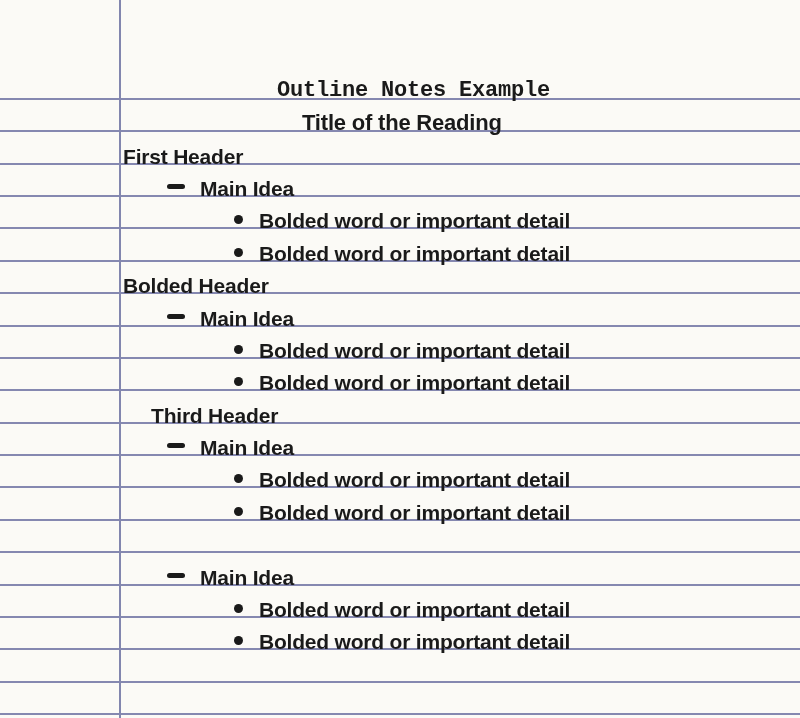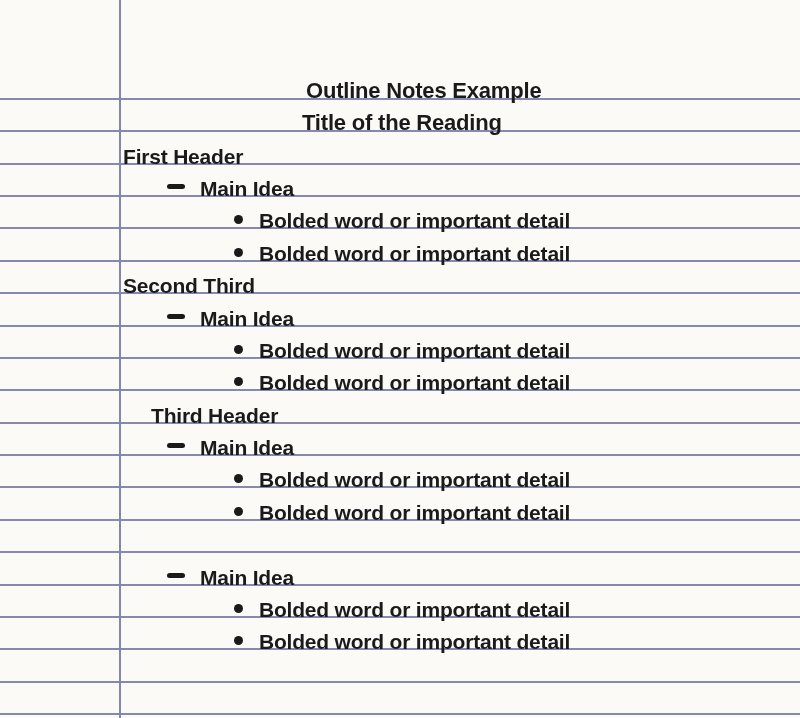--- a/index.html
+++ b/index.html
@@ -70,35 +70,35 @@
     margin-right: 16px;
   }
 </style>
 </head>
 <body>
 
 <div class="paper">
   <div class="rule-lines"></div>
   <div class="margin-line"></div>
 
-  <div class="row title-row" style="top:79px; left:306px;">Outline Notes Example</div>
+  <div class="row title-row" style="top:79px; left:277px;font-family:Liberation Mono, monospace;">Outline Notes Example</div>
   <div class="row title-row" style="top:111px; left:302px;text-align:center;">Title of the Reading</div>
 
   <div class="row" style="top:145px; left:123px;">First Header</div>
   <div class="row" style="top:177px; left:167px;">
     <span class="dash-glyph"></span><span>Main Idea</span>
   </div>
   <div class="row" style="top:209px; left:234px;">
     <span class="bullet-glyph"></span><span>Bolded word or important detail</span>
   </div>
   <div class="row" style="top:242px; left:234px;">
     <span class="bullet-glyph"></span><span>Bolded word or important detail</span>
   </div>
 
-  <div class="row" style="top:274px; left:123px;">Second Third</div>
+  <div class="row" style="top:274px; left:123px;">Bolded Header</div>
   <div class="row" style="top:307px; left:167px;">
     <span class="dash-glyph"></span><span>Main Idea</span>
   </div>
   <div class="row" style="top:339px; left:234px;">
     <span class="bullet-glyph"></span><span>Bolded word or important detail</span>
   </div>
   <div class="row" style="top:371px; left:234px;">
     <span class="bullet-glyph"></span><span>Bolded word or important detail</span>
   </div>
 

